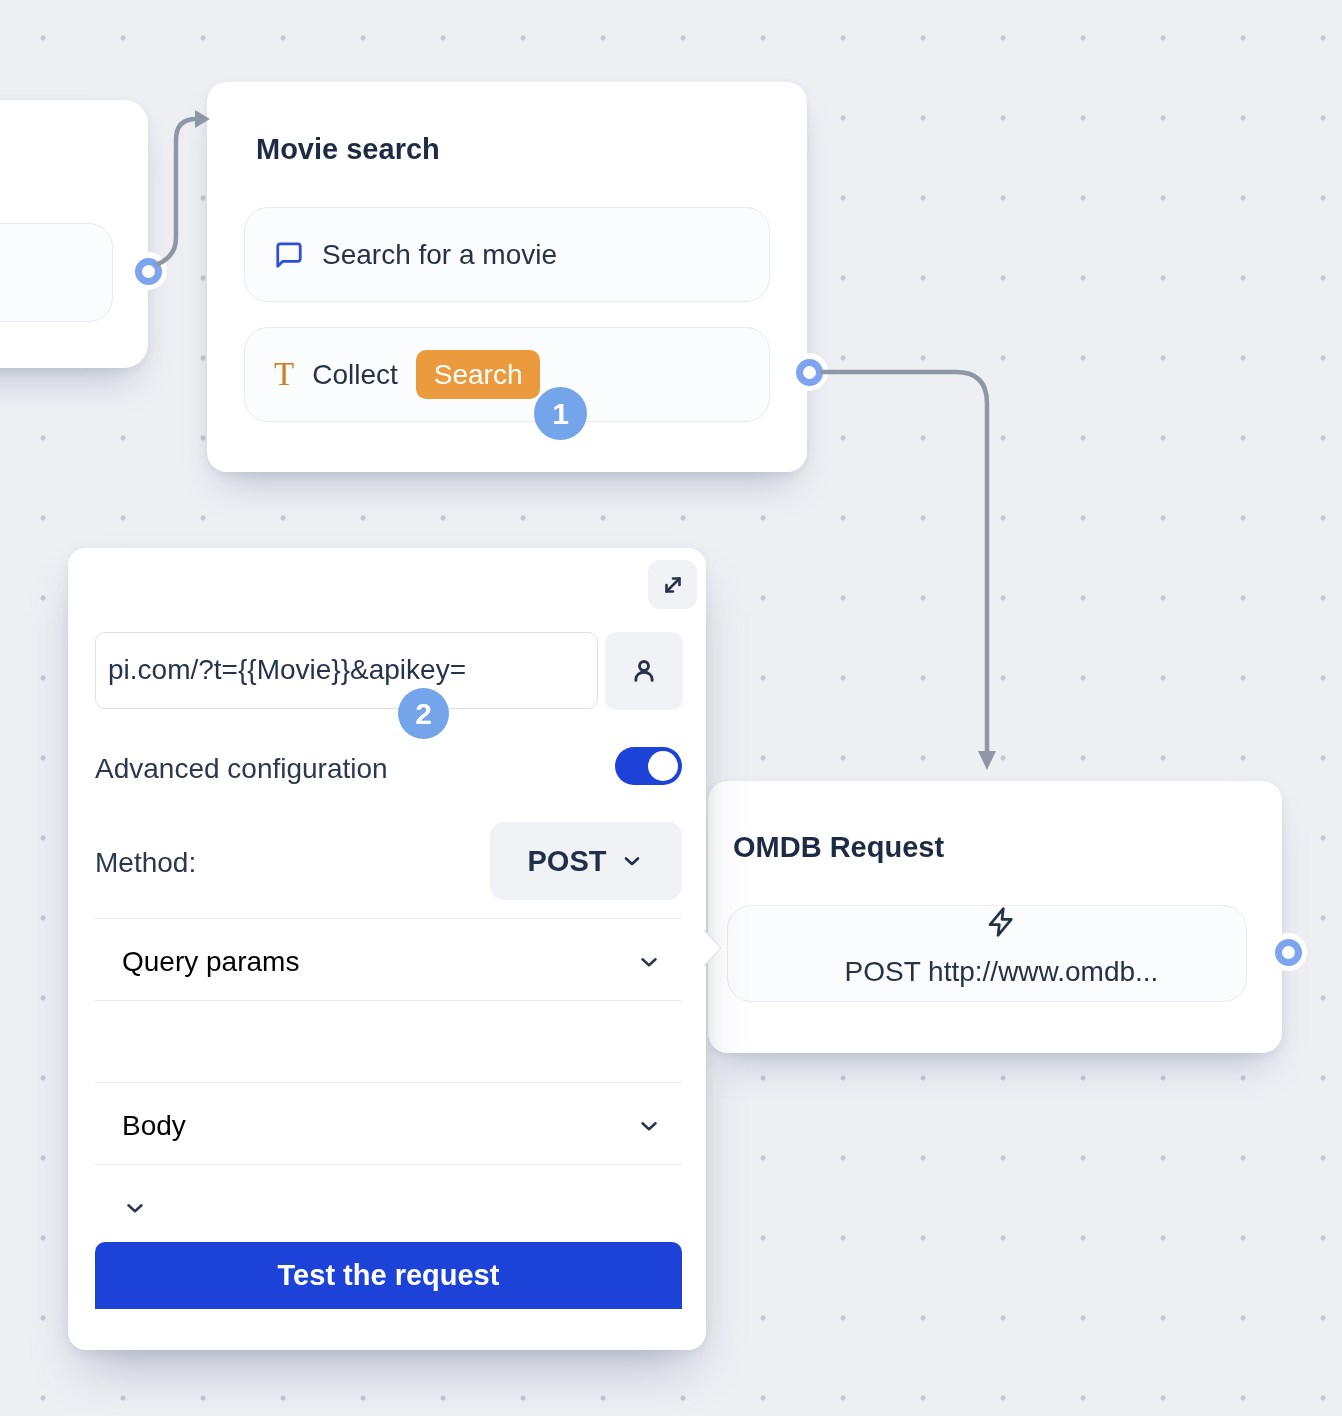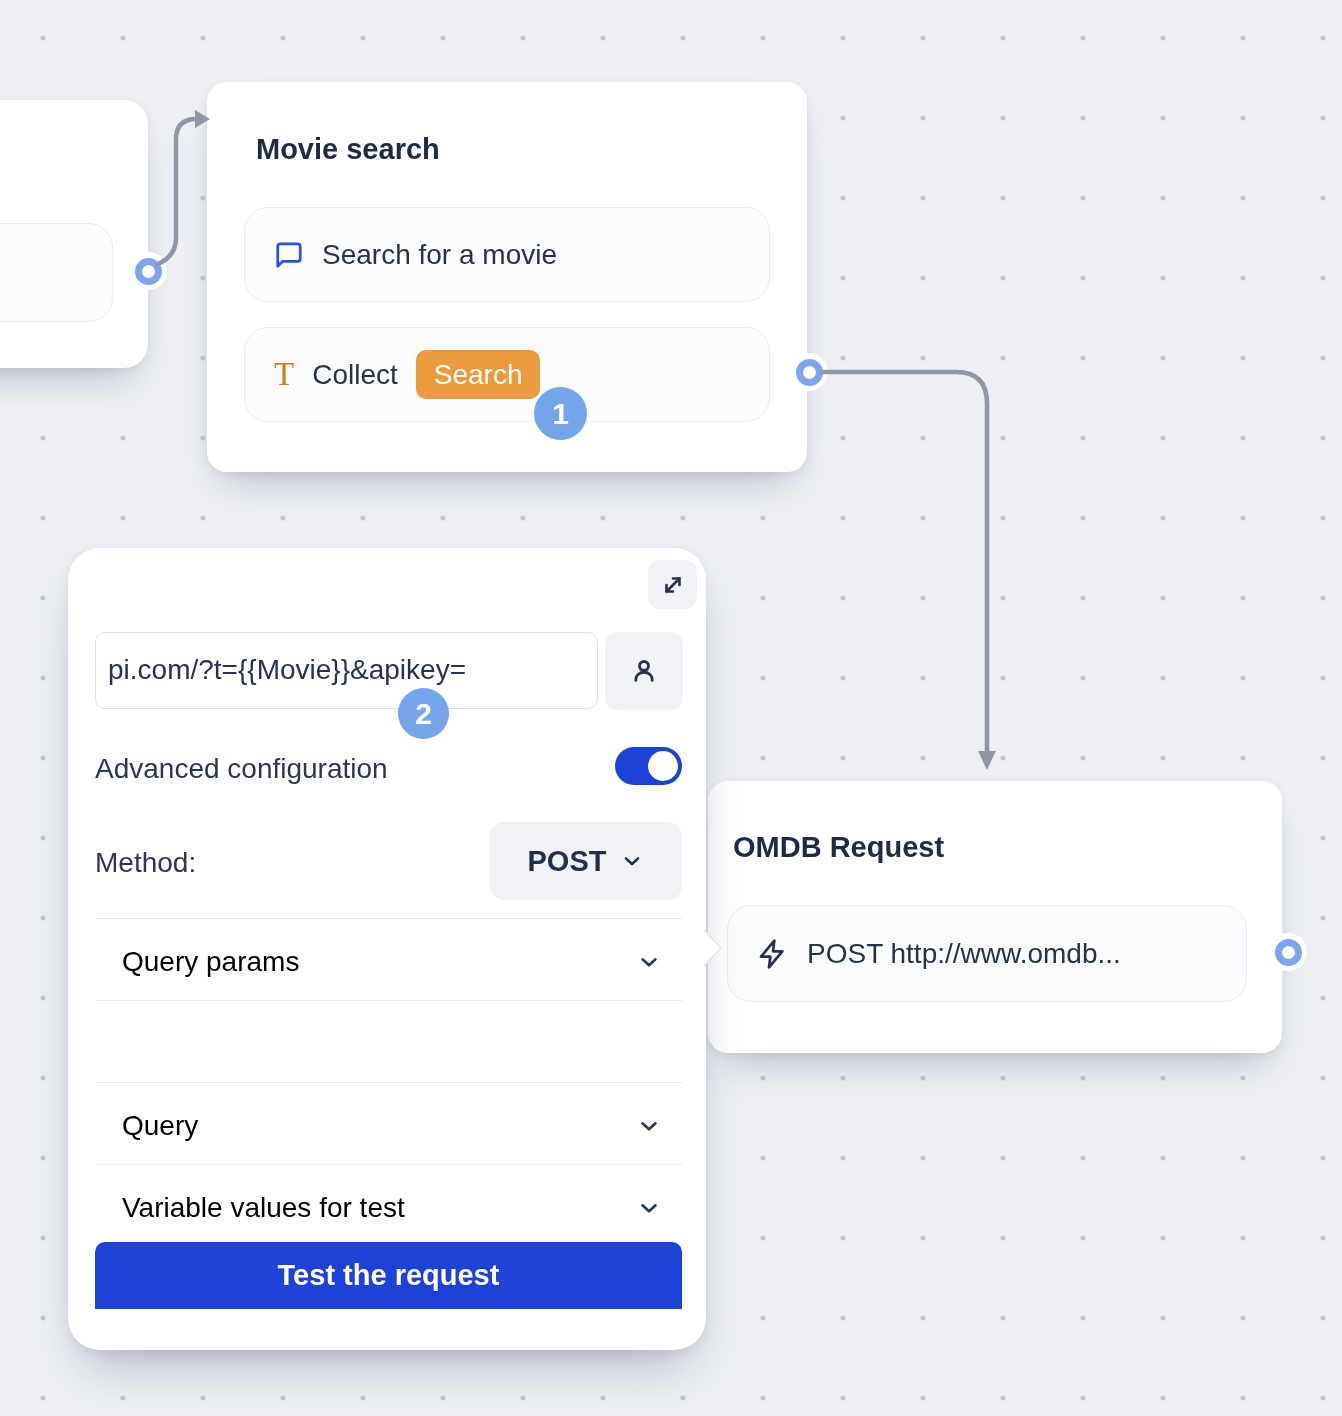--- a/index.html
+++ b/index.html
@@ -45,21 +45,21 @@
   .conn-dot {
     position:absolute; width:38px; height:38px; border-radius:50%;
     background:#ffffff; display:flex; align-items:center; justify-content:center; z-index:50;
   }
   .conn-dot .ring {
     width:27px; height:27px; border-radius:50%; background:#ffffff; border:7px solid #7ea3ef;
   }
 
   .panel {
     position:absolute; left:68px; top:548px; width:638px; height:802px;
-    background:#ffffff; border-radius:32px; z-index:30;
+    background:#ffffff; border-radius:18px; z-index:30;
     box-shadow:0 28px 50px -18px rgba(90,100,130,.45), 0 4px 12px rgba(90,100,130,.10);
   }
   .icon-btn {
     position:absolute; background:#f1f2f6; border-radius:12px;
     display:flex; align-items:center; justify-content:center;
   }
   .url-input {
     position:absolute; left:27px; top:84px; width:503px; height:77px;
     border:1.5px solid #dde1e8; border-radius:10px; background:#ffffff;
     font-family:"Liberation Sans", sans-serif; font-size:28px; color:#27334d;
@@ -138,21 +138,21 @@
         <span class="label">Collect</span>
         <span class="chip">Search</span>
       </div>
 
       <div class="step-badge" style="left:327px; top:305px;">1</div>
     </div>
 
     <div class="card" style="left:708px; top:781px; width:574px; height:272px;">
       <div class="node-title" style="left:25px; top:50px; font-weight:700;">OMDB Request</div>
 
-      <div class="node-item" style="left:19px; top:124px; width:520px; height:97px;">
+      <div class="node-item" style="left:19px; top:124px; width:520px; height:97px;flex-direction:column;">
         <span>
           <svg width="32" height="32" viewBox="0 0 24 24" fill="none" stroke="#243149" stroke-width="2" stroke-linejoin="round">
             <path d="M13 2 L3 14 h7 l-1 8 L19 10 h-7 l1 -8 z"></path>
           </svg>
         </span>
         <span class="label">POST http://www.omdb...</span>
       </div>
     </div>
 
     <div class="panel">
@@ -195,29 +195,28 @@
         <span class="label">Query params</span>
         <svg width="26" height="26" viewBox="0 0 24 24" fill="none" stroke="#2b3850" stroke-width="2.4" stroke-linecap="round" stroke-linejoin="round">
             <polyline points="6 9.5 12 15 18 9.5"></polyline>
           </svg>
       </div>
       <div class="divider" style="top:452px;"></div>
 
       <div class="divider" style="top:534px;"></div>
 
       <div class="acc-row" style="top:537px;">
-        <span class="label">Query</span>
+        <span class="label">Body</span>
         <svg width="26" height="26" viewBox="0 0 24 24" fill="none" stroke="#2b3850" stroke-width="2.4" stroke-linecap="round" stroke-linejoin="round">
             <polyline points="6 9.5 12 15 18 9.5"></polyline>
           </svg>
       </div>
       <div class="divider" style="top:616px;"></div>
 
       <div class="acc-row" style="top:619px;">
-        <span class="label">Variable values for test</span>
         <svg width="26" height="26" viewBox="0 0 24 24" fill="none" stroke="#2b3850" stroke-width="2.4" stroke-linecap="round" stroke-linejoin="round">
             <polyline points="6 9.5 12 15 18 9.5"></polyline>
           </svg>
       </div>
       <div class="divider" style="top:698px;"></div>
 
       <button class="test-btn">Test the request</button>
     </div>
 
     <svg class="overlay-svg" style="left:698px; top:926px; z-index:35;" width="30" height="44" viewBox="0 0 30 44">

